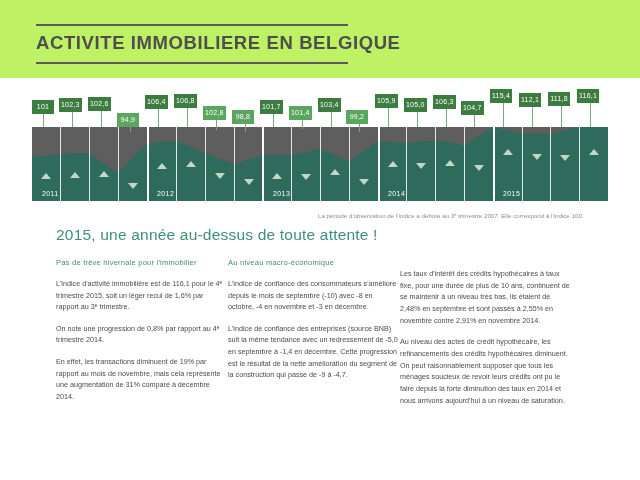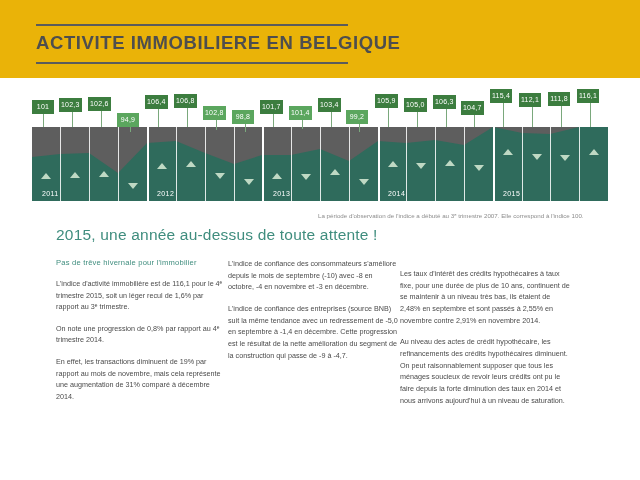--- a/index.html
+++ b/index.html
@@ -14,21 +14,21 @@
     overflow: hidden;
     position: relative;
   }
 
   
   .header {
     position: absolute;
     left: 0; top: 0;
     width: 640px;
     height: 78px;
-    background: #eab308;
+    background: #bef264;
   }
   .header-rule-top {
     position: absolute;
     left: 36px; top: 24px;
     width: 312px;
     height: 2px;
     background: #5b5b5b;
   }
   .header-rule-bottom {
     position: absolute;
@@ -299,20 +299,21 @@
 <div class="cols">
 
   <div class="col">
     <h3>Pas de trêve hivernale pour l'immobilier</h3>
     <p>L'indice d'activité immobilière est de 116,1 pour le 4ᵉ trimestre 2015, soit un léger recul de 1,6% par rapport au 3ᵉ trimestre.</p>
     <p>On note une progression de 0,8% par rapport au 4ᵉ trimestre 2014.</p>
     <p>En effet, les transactions diminuent de 19% par rapport au mois de novembre, mais cela représente une augmentation de 31% comparé à décembre 2014.</p>
   </div>
 
   <div class="col">
+    <h3>Au niveau macro-économique</h3>
     <p>L'indice de confiance des consommateurs s'améliore depuis le mois de septembre (-10) avec -8 en octobre, -4 en novembre et -3 en décembre.</p>
     <p>L'indice de confiance des entreprises (source BNB) suit la même tendance avec un redressement de -5,0 en septembre à -1,4 en décembre. Cette progression est le résultat de la nette amélioration du segment de la construction qui passe de -9 à -4,7.</p>
   </div>
 
   <div class="col">
     <h3></h3>
     <p>Les taux d'intérêt des crédits hypothécaires à taux fixe, pour une durée de plus de 10 ans, continuent de se maintenir à un niveau très bas, ils étaient de 2,48% en septembre et sont passés à 2,55% en novembre contre 2,91% en novembre 2014.</p>
     <p>Au niveau des actes de crédit hypothécaire, les refinancements des crédits hypothécaires diminuent. On peut raisonnablement supposer que tous les ménages soucieux de revoir leurs crédits ont pu le faire depuis la forte diminution des taux en 2014 et nous arrivons aujourd'hui à un niveau de saturation.</p>
   </div>
 

